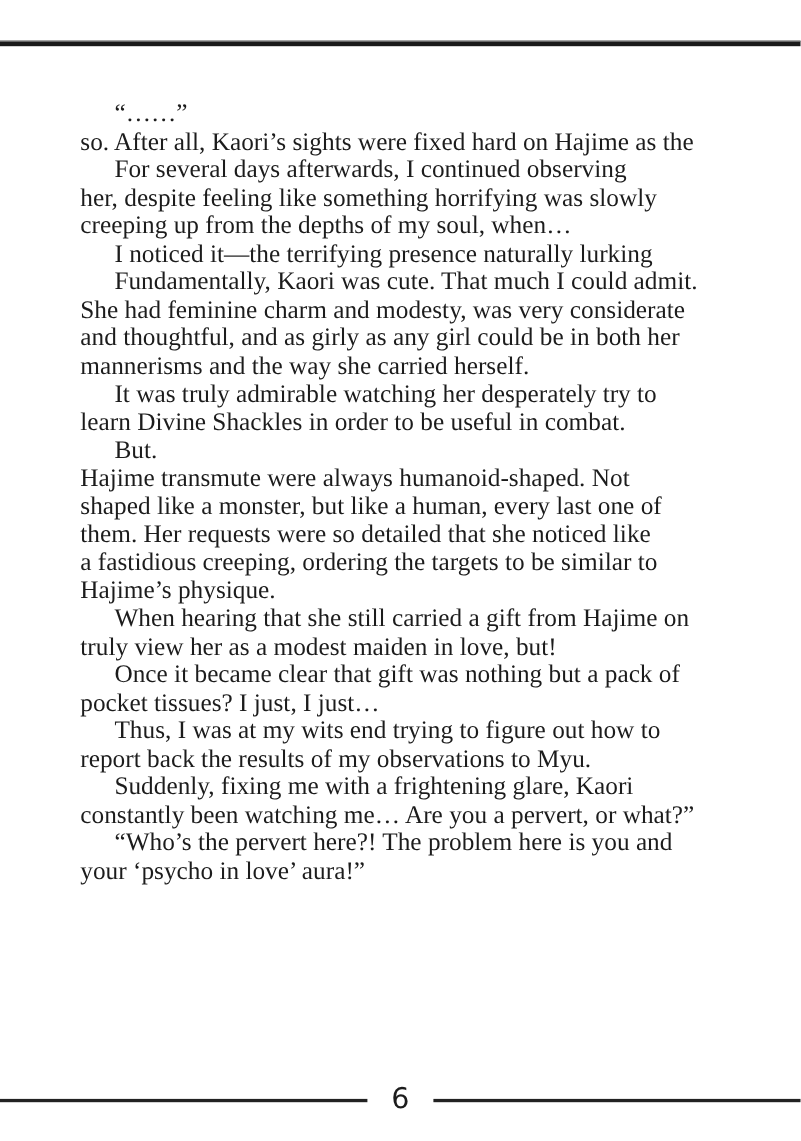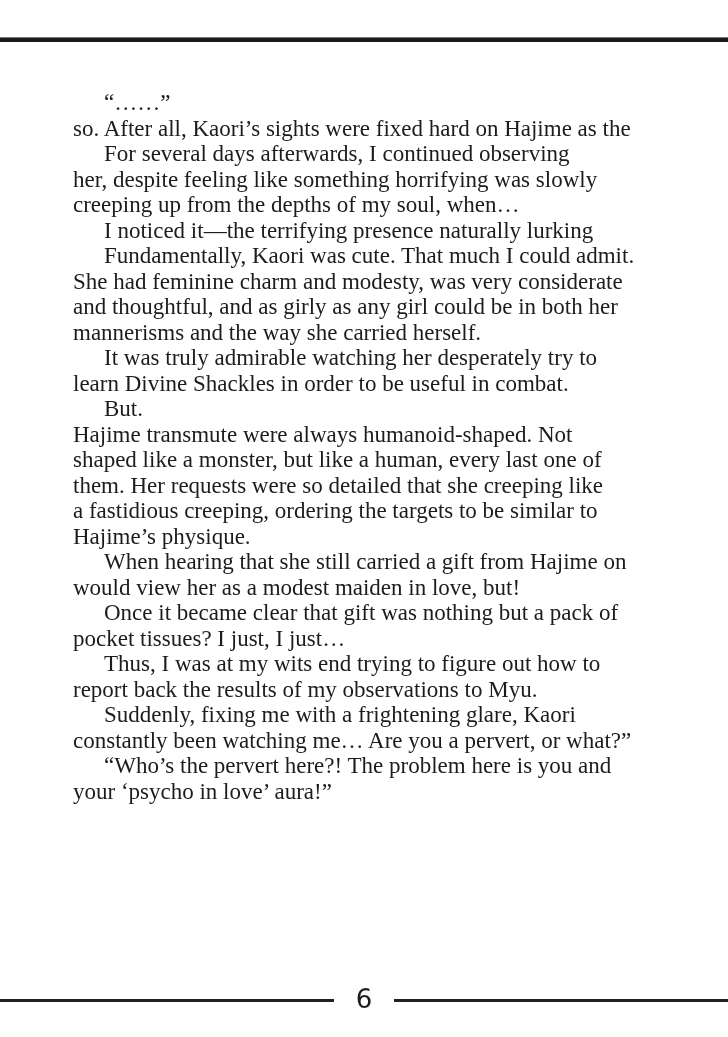--- a/index.html
+++ b/index.html
@@ -78,25 +78,25 @@
       <div class="line indent">I noticed it—the terrifying presence naturally lurking</div>
       <div class="line indent">Fundamentally, Kaori was cute. That much I could admit.</div>
       <div class="line">She had feminine charm and modesty, was very considerate</div>
       <div class="line">and thoughtful, and as girly as any girl could be in both her</div>
       <div class="line">mannerisms and the way she carried herself.</div>
       <div class="line indent">It was truly admirable watching her desperately try to</div>
       <div class="line">learn Divine Shackles in order to be useful in combat.</div>
       <div class="line indent">But.</div>
       <div class="line">Hajime transmute were always humanoid-shaped. Not</div>
       <div class="line">shaped like a monster, but like a human, every last one of</div>
-      <div class="line">them. Her requests were so detailed that she creeping like</div>
+      <div class="line">them. Her requests were so detailed that she noticed like</div>
       <div class="line">a fastidious creeping, ordering the targets to be similar to</div>
       <div class="line">Hajime’s physique.</div>
       <div class="line indent">When hearing that she still carried a gift from Hajime on</div>
-      <div class="line">would view her as a modest maiden in love, but!</div>
+      <div class="line">truly view her as a modest maiden in love, but!</div>
       <div class="line indent">Once it became clear that gift was nothing but a pack of</div>
       <div class="line">pocket tissues? I just, I just…</div>
       <div class="line indent">Thus, I was at my wits end trying to figure out how to</div>
       <div class="line">report back the results of my observations to Myu.</div>
       <div class="line indent">Suddenly, fixing me with a frightening glare, Kaori</div>
       <div class="line">constantly been watching me… Are you a pervert, or what?”</div>
       <div class="line indent">“Who’s the pervert here?! The problem here is you and</div>
       <div class="line">your ‘psycho in love’ aura!”</div>
     </main>
 

